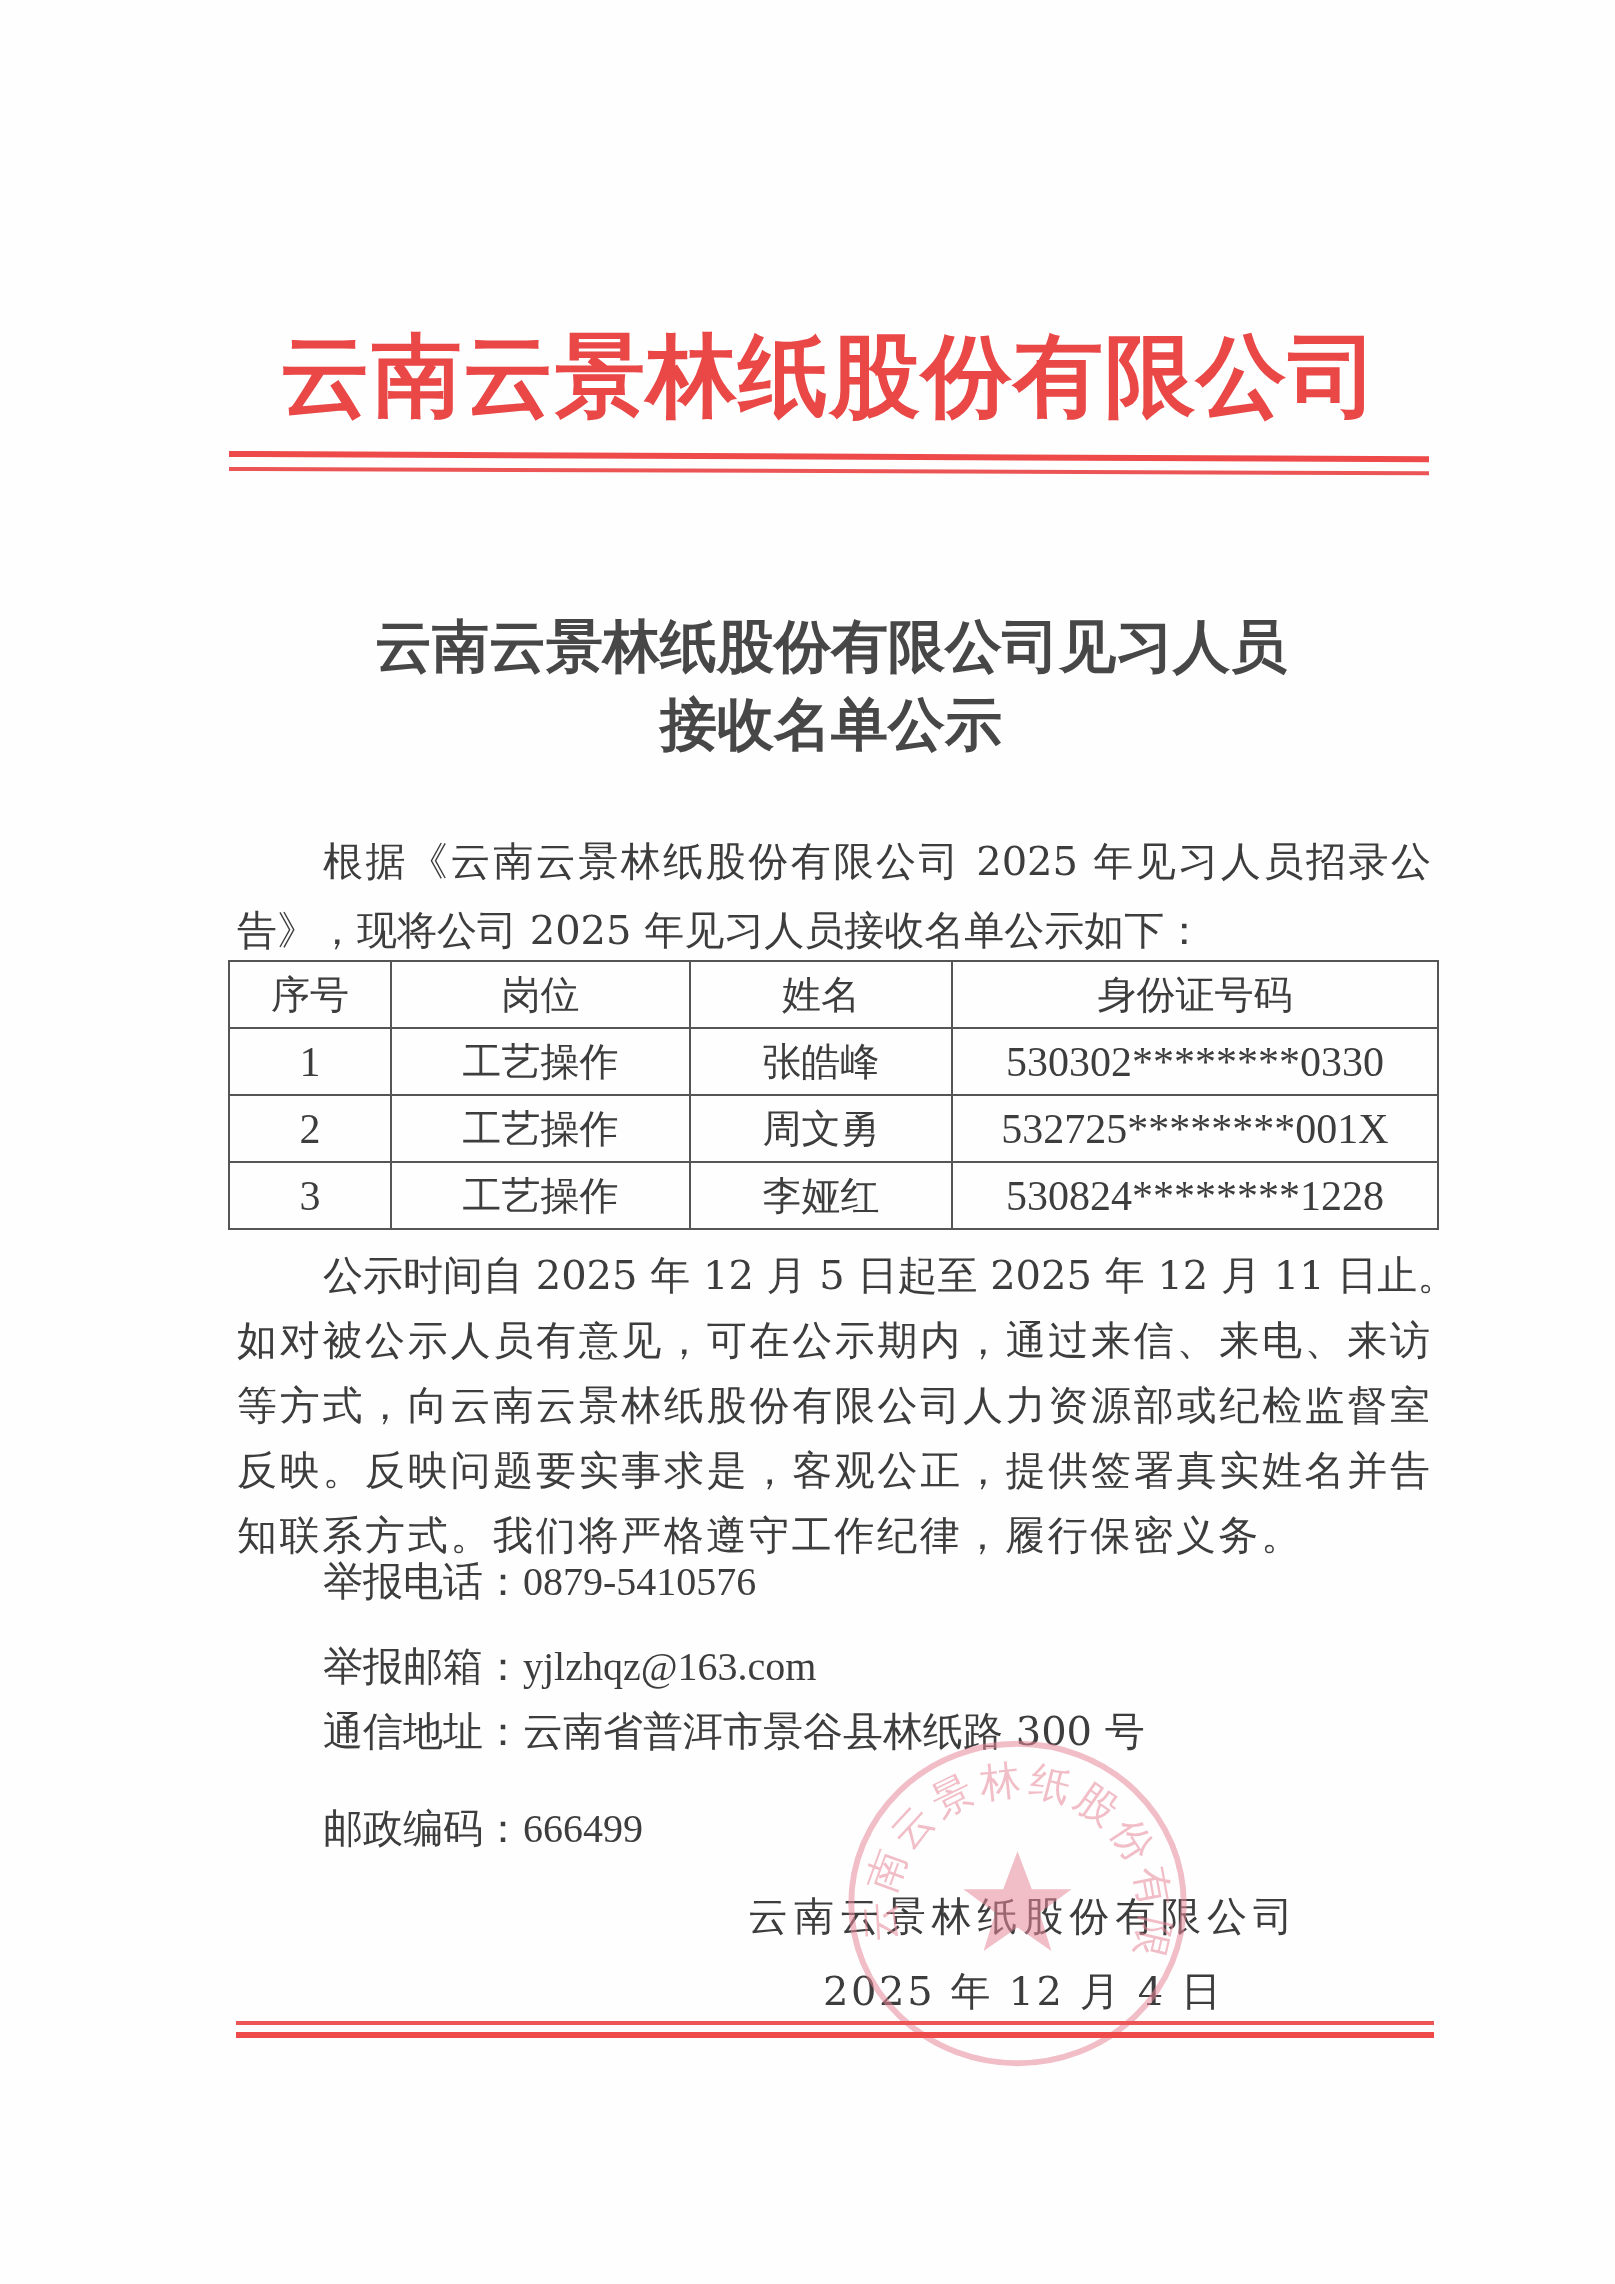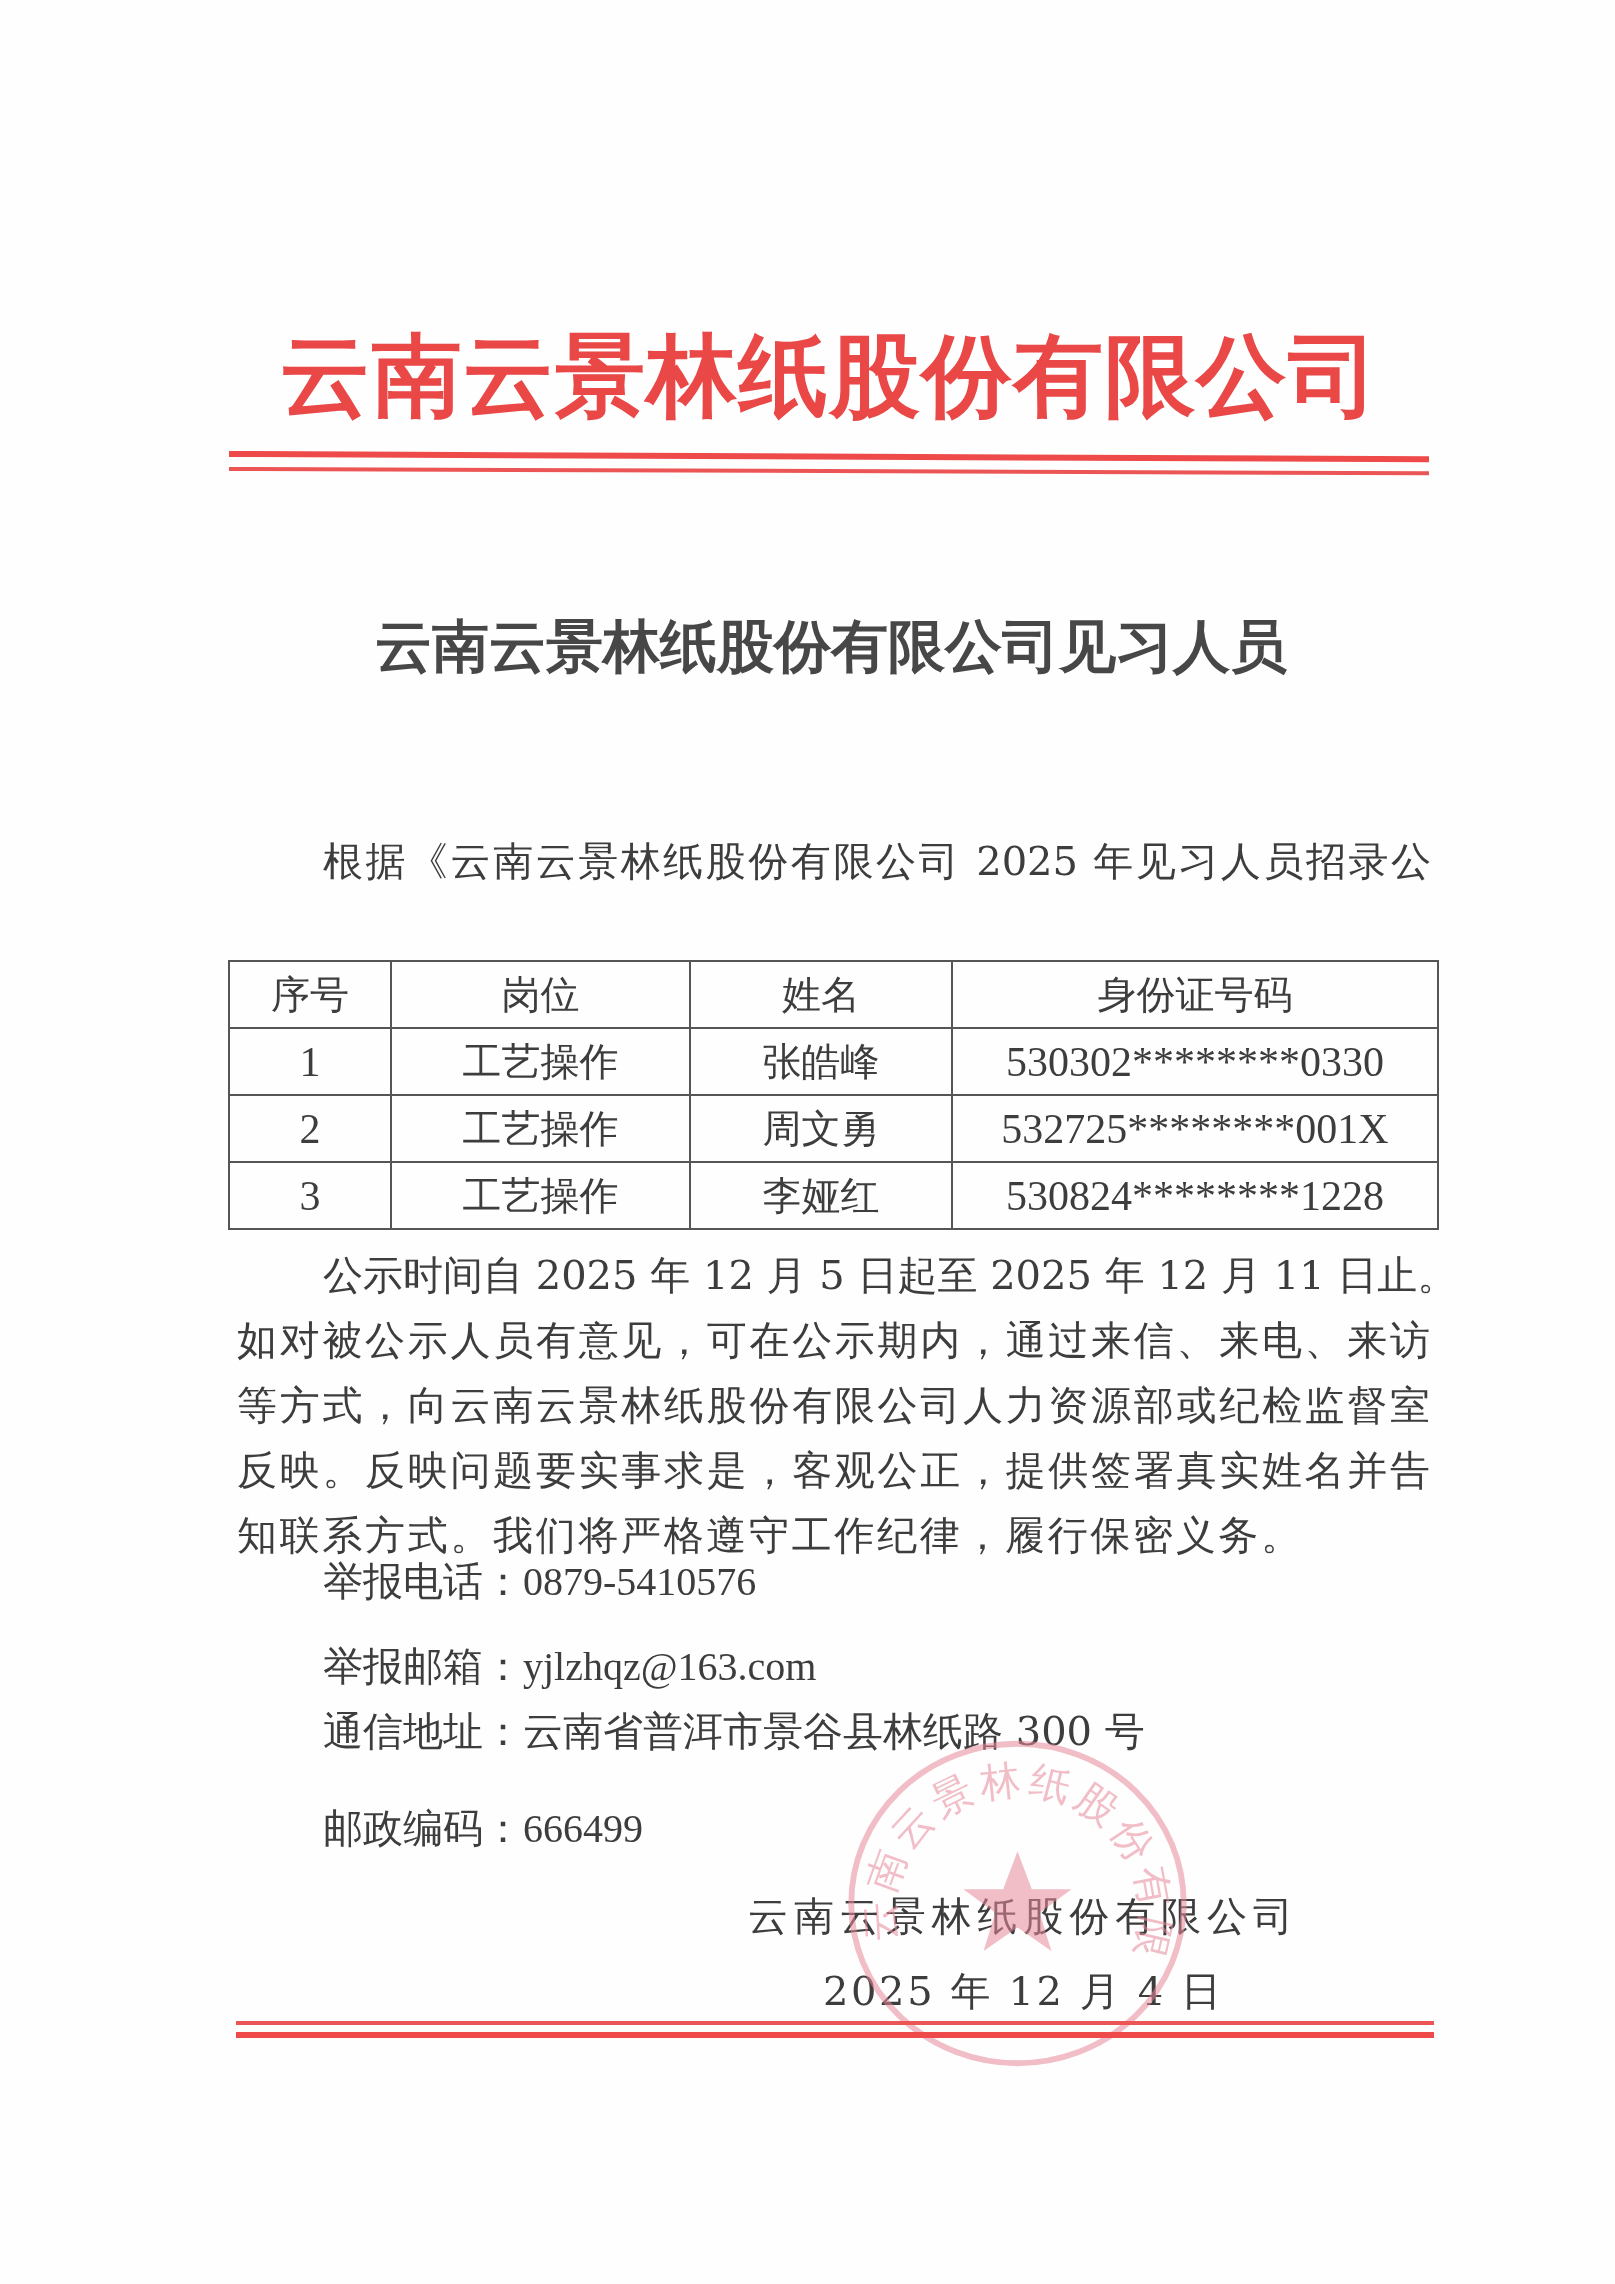--- a/index.html
+++ b/index.html
@@ -54,22 +54,24 @@
 </head>
 <body>
 
 <div class="page">
 
   <div class="abs serif letterhead">云南云景林纸股份有限公司</div>
   <div class="rule rule-thick" style="left:229px; top:451px; width:1200px; transform: rotate(0.25deg); transform-origin:left;"></div>
   <div class="rule rule-thin" style="left:229px; top:467px; width:1200px; transform: rotate(0.2deg); transform-origin:left;"></div>
 
   <div class="abs serif title" style="top:613px;">云南云景林纸股份有限公司见习人员</div>
+  <div class="abs serif title" style="top:691px;">接收名单公示</div>
 
   <div class="abs serif body-line justify" style="left:323px; top:832px; width:1108px;">根据《云南云景林纸股份有限公司 2025 年见习人员招录公</div>
+  <div class="abs serif body-line" style="left:237px; top:901px;">告》，现将公司 2025 年见习人员接收名单公示如下：</div>
 
   <table class="tbl serif">
     <colgroup>
       <col style="width:162px">
       <col style="width:299px">
       <col style="width:262px">
       <col style="width:486px">
     </colgroup>
     <tbody>
         <tr>

